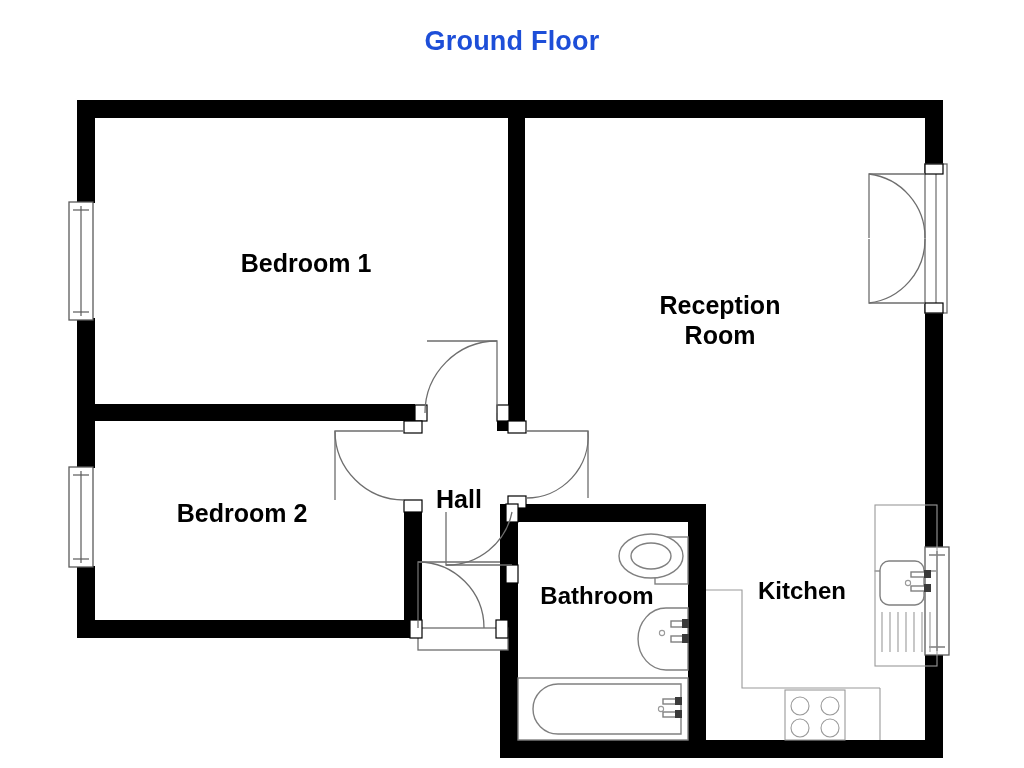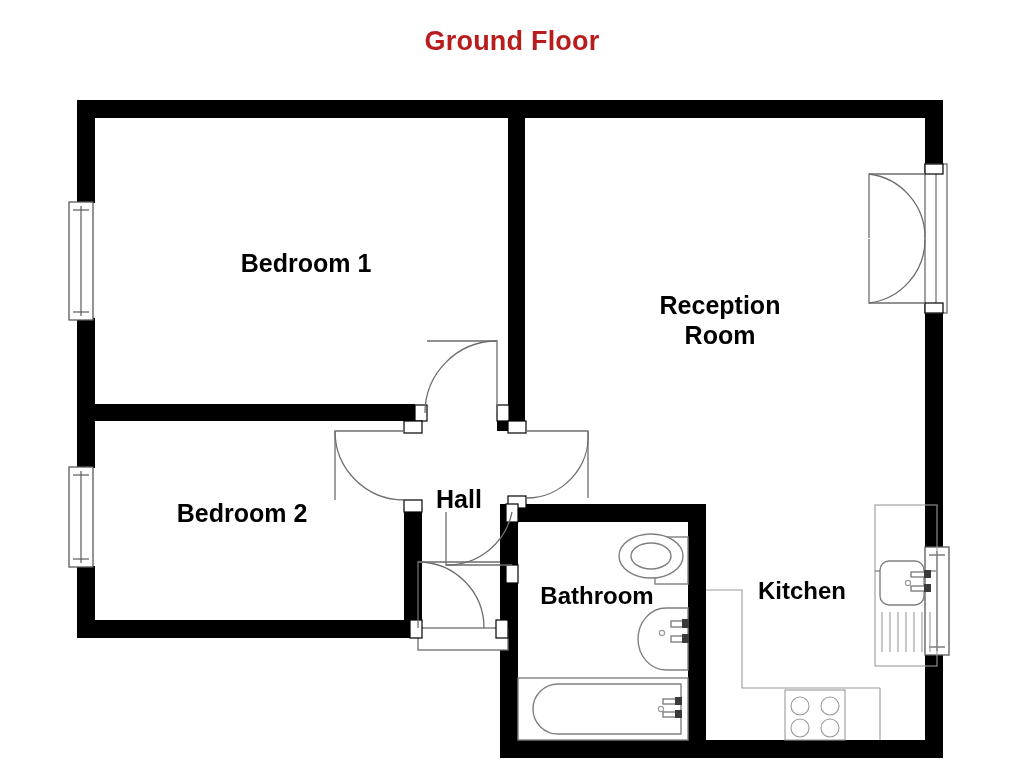--- a/index.html
+++ b/index.html
@@ -20,21 +20,21 @@
     background: #ffffff;
   }
   .plan-title {
     position: absolute;
     top: 26px;
     left: 0;
     width: 1024px;
     text-align: center;
     font-size: 27px;
     font-weight: bold;
-    color: #b91c1c;
+    color: #1d4ed8;
     letter-spacing: 0.2px;
   }
   svg.plan-svg {
     position: absolute;
     top: 0;
     left: 0;
     width: 1024px;
     height: 768px;
   }
   .wall { fill: #000000; }

